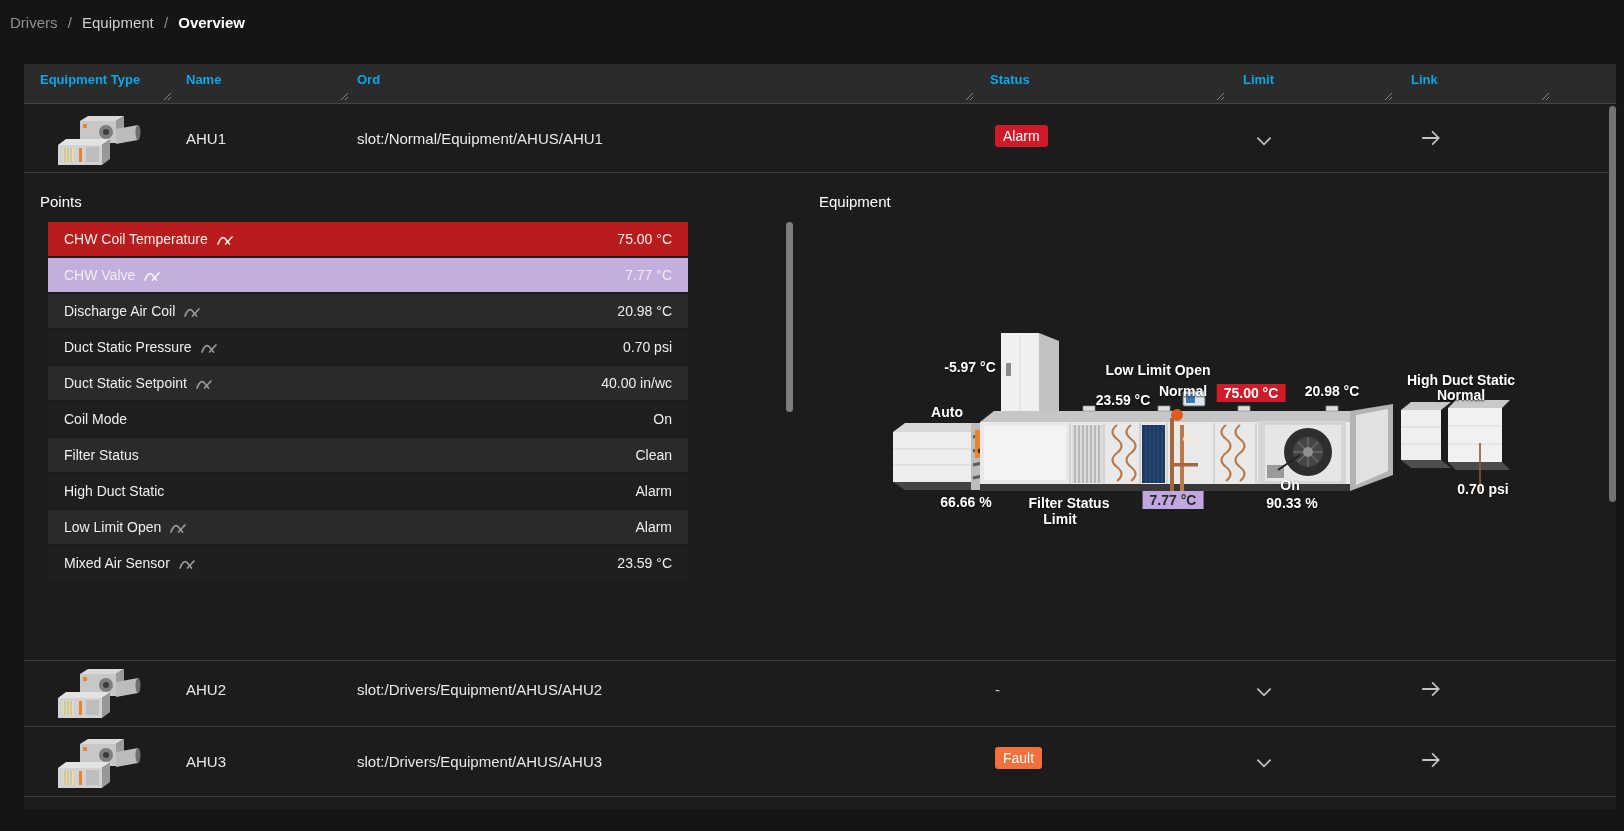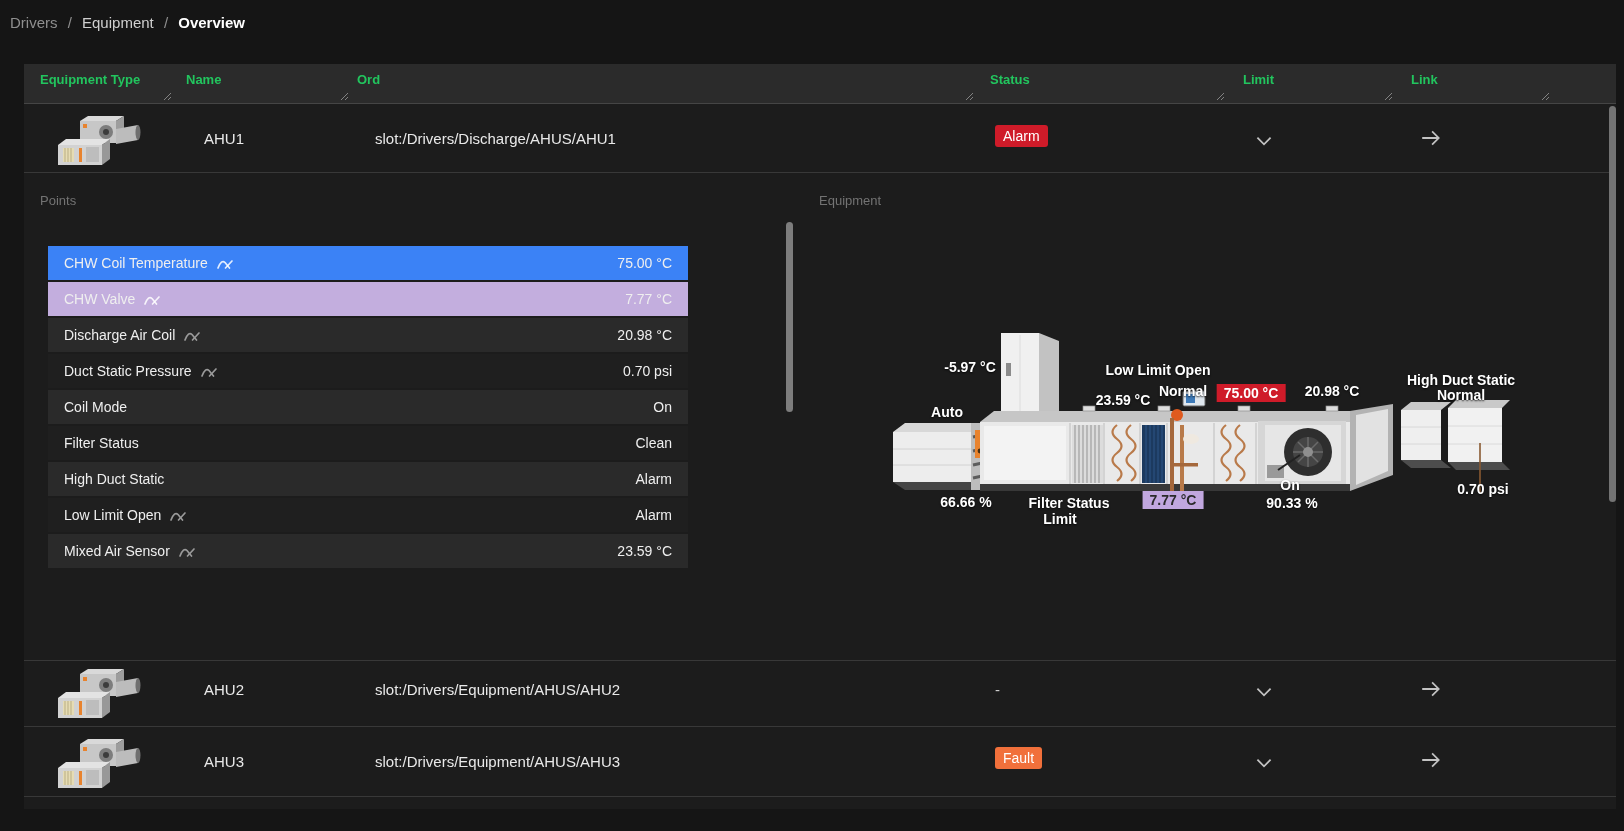--- a/index.html
+++ b/index.html
@@ -11,43 +11,43 @@
   .crumb { position:absolute; left:10px; top:14px; font-size:15px; }
   .crumb span { margin-right:6px; }
   .c-dim   { color:#8f8f8f; }
   .c-mid   { color:#cfcfcf; }
   .c-cur   { color:#ffffff; font-weight:700; }
   .c-sep   { color:#8f8f8f; }
 
   
   .tbl { position:absolute; left:24px; top:64px; width:1592px; height:745px; background:#1c1c1c; }
   .thead { position:absolute; left:24px; top:64px; width:1592px; height:39px; background:#2b2b2b; }
-  .hcell { position:absolute; top:72px; font-size:13px; font-weight:700; color:#22c55e; }
+  .hcell { position:absolute; top:72px; font-size:13px; font-weight:700; color:#0ea5e9; }
   .hgrip { position:absolute; top:92px; width:10px; height:9px; opacity:.8; }
   .hline { position:absolute; left:24px; width:1592px; height:1px; background:#454545; }
   .hline.soft { background:#383838; }
 
   
-  .cell-text { position:absolute; font-size:15px; color:#e9e9e9;margin-left:18px; }
+  .cell-text { position:absolute; font-size:15px; color:#e9e9e9; }
   .badge { position:absolute; color:#fff; font-size:14px; padding:3px 8px; border-radius:3px; }
   .badge-alarm { background:#cf1b29; }
   .badge-fault { background:#f1703b; }
   .dash { position:absolute; color:#cccccc; font-size:15px; }
   .ibtn { position:absolute; width:22px; height:20px; color:#c3c3c3; cursor:pointer; }
   .thumb { position:absolute; }
 
   
-  .panel-title { position:absolute; font-size:13px; color:#737373; }
+  .panel-title { position:absolute; font-size:15px; color:#ffffff; }
   .plist { position:absolute; left:48px; top:222px; width:640px; height:414px; overflow:hidden; }
   .prow { height:34px; margin-bottom:2px; background:#1f1f1f; display:flex; align-items:center;
           padding:0 16px; cursor:pointer; }
   .prow:nth-child(odd) { background:#2a2a2a; }
   .prow .plabel { font-size:14px; color:#efefef; }
   .prow .pvalue { margin-left:auto; font-size:14px; color:#efefef; }
-  .prow.pr-alarm    { background:#3b82f6;margin-top:24px; }
+  .prow.pr-alarm    { background:#b91c1c; }
   .prow.pr-override { background:#c3aede; }
   .trend-icon { display:inline-flex; margin-left:9px; color:#9a9a9a; }
   .pr-alarm .trend-icon, .pr-override .trend-icon { color:rgba(255,255,255,.85); }
   .vscroll { position:absolute; width:7px; border-radius:4px; background:#7d7d7d; cursor:pointer; }
 
   
   .ann { position:absolute; transform:translate(-50%,-50%); font-size:14px; font-weight:700;
          color:#ffffff; white-space:nowrap; text-shadow:0 1px 2px rgba(0,0,0,.8); }
   .ann-badge { padding:1px 7px; text-shadow:none; }
   .ab-alarm { background:#cf1b29; color:#fff; }
@@ -110,21 +110,21 @@
     <ellipse cx="88" cy="25.5" rx="2.5" ry="7.5" fill="#6f6f6f"></ellipse>
     <polygon points="8,38 52,38 60,32 16,32" fill="#e3e3e3"></polygon>
     <rect x="8" y="38" width="44" height="20" fill="#d2d2d2"></rect>
     <polygon points="52,38 60,32 60,52 52,58" fill="#989898"></polygon>
     <rect x="13" y="41" width="11" height="14" fill="#e6dcb4"></rect>
     <path d="M15 41 V55 M18 41 V55 M21 41 V55" stroke="#b9ae84" stroke-width="1"></path>
     <rect x="29" y="41" width="3" height="14" fill="#e8832e"></rect>
     <rect x="36" y="40" width="13" height="15" fill="#bdbdbd"></rect>
   </svg>
   <div class="cell-text" style="left:186px; top:130px">AHU1</div>
-  <div class="cell-text" style="left:357px; top:130px">slot:/Drivers/Discharge/AHUS/AHU1</div>
+  <div class="cell-text" style="left:357px; top:130px">slot:/Normal/Equipment/AHUS/AHU1</div>
   <div class="badge badge-alarm" style="left:995px; top:125px">Alarm</div>
   <svg class="ibtn" style="left:1253px; top:131px" viewBox="0 0 20 14">
     <path d="M4 4 L10 10 L16 4" fill="none" stroke="currentColor" stroke-width="1.6"></path>
   </svg>
   <svg class="ibtn" style="left:1420px; top:128px" viewBox="0 0 20 18">
     <path d="M2 9 H17 M11 3 L17 9 L11 15" fill="none" stroke="currentColor" stroke-width="1.6"></path>
   </svg>
   <div class="hline soft" style="top:172px"></div>
 
   <div class="panel-title" style="left:40px; top:193px">Points</div>
@@ -162,20 +162,30 @@
     </div>
     <div class="prow">
       <span class="plabel">Duct Static Pressure</span>
       <span class="trend-icon">
           <svg width="17" height="13" viewBox="0 0 17 13">
             <path d="M1 11 Q4.5 2 8 5.5 L12.5 11" fill="none" stroke="currentColor" stroke-width="1.7" stroke-linecap="round"></path>
             <path d="M8.5 11 L15 4" fill="none" stroke="currentColor" stroke-width="1.7" stroke-linecap="round"></path>
           </svg>
         </span>
       <span class="pvalue">0.70 psi</span>
+    </div>
+    <div class="prow">
+      <span class="plabel">Duct Static Setpoint</span>
+      <span class="trend-icon">
+          <svg width="17" height="13" viewBox="0 0 17 13">
+            <path d="M1 11 Q4.5 2 8 5.5 L12.5 11" fill="none" stroke="currentColor" stroke-width="1.7" stroke-linecap="round"></path>
+            <path d="M8.5 11 L15 4" fill="none" stroke="currentColor" stroke-width="1.7" stroke-linecap="round"></path>
+          </svg>
+        </span>
+      <span class="pvalue">40.00 in/wc</span>
     </div>
     <div class="prow">
       <span class="plabel">Coil Mode</span>
       <span class="pvalue">On</span>
     </div>
     <div class="prow">
       <span class="plabel">Filter Status</span>
       <span class="pvalue">Clean</span>
     </div>
     <div class="prow">

